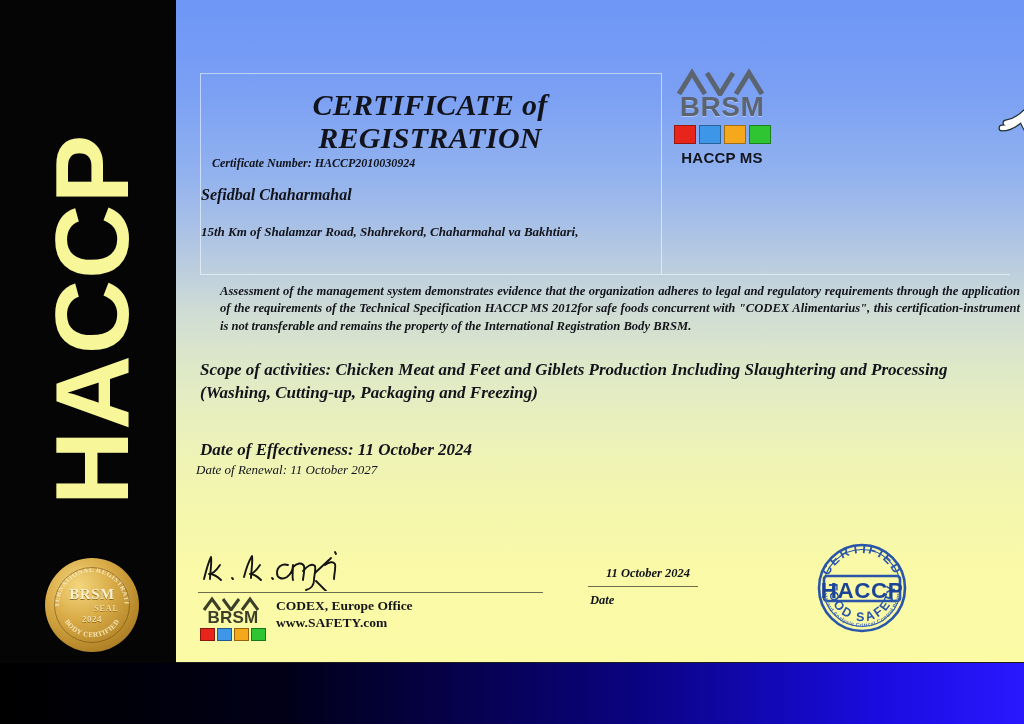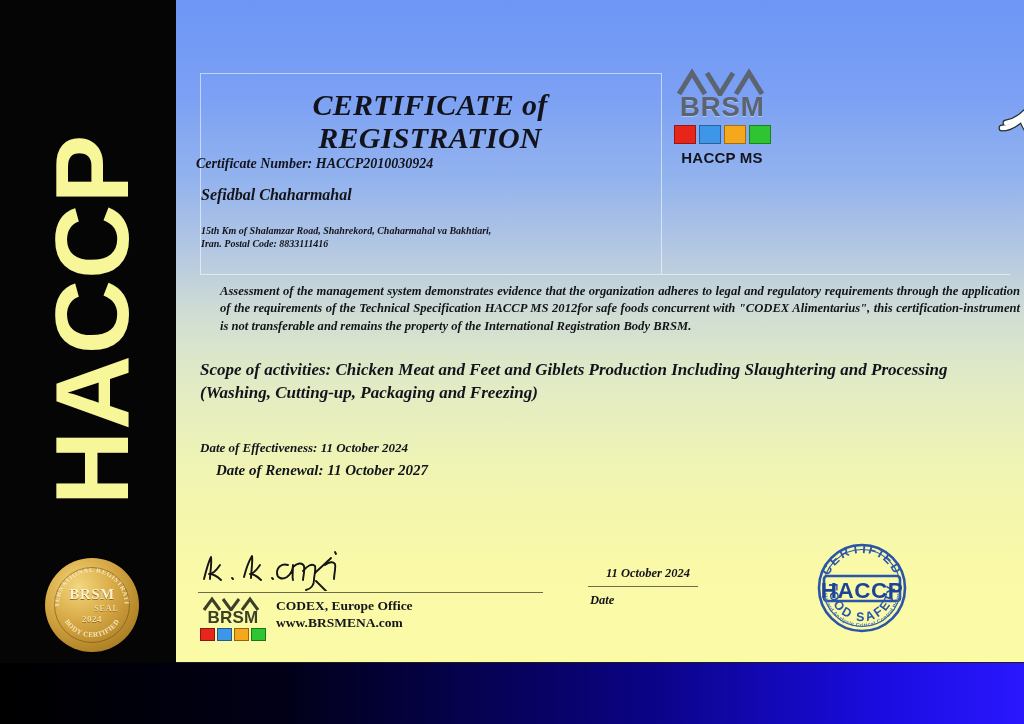--- a/index.html
+++ b/index.html
@@ -103,33 +103,33 @@
   .title{
     position:absolute;left:24px;top:88px;width:460px;
     font-family:"Liberation Serif",serif;
     font-style:italic;font-weight:bold;
     font-size:30px;line-height:1.1;color:#12131b;
     letter-spacing:.3px;
     text-align:center;
   }
 
   .cert-number{
-    position:absolute;left:20px;top:156px;
-    font-family:"Liberation Serif",serif;
-    font-style:italic;font-weight:bold;font-size:14px;color:#12131b;
+    position:absolute;left:36px;top:156px;
+    font-family:"Liberation Serif",serif;
+    font-style:italic;font-weight:bold;font-size:12px;color:#12131b;
   }
   .org-name{
     position:absolute;left:25px;top:186px;
     font-family:"Liberation Serif",serif;
     font-style:italic;font-weight:bold;font-size:16px;color:#12131b;text-align:right;
   }
   .address{
     position:absolute;left:25px;top:224px;width:450px;
     font-family:"Liberation Serif",serif;
-    font-style:italic;font-weight:bold;font-size:10px;line-height:1.3;color:#12131b;
+    font-style:italic;font-weight:bold;font-size:13px;line-height:1.3;color:#12131b;
   }
 
   
   .brsm-logo{
     position:absolute;left:494px;top:68px;width:104px;
     text-align:center;
   }
   .brsm-mark{width:92px;height:28px;display:block;margin:0 auto;}
   .brsm-word{
     font-family:"Liberation Sans",sans-serif;font-weight:bold;
@@ -160,26 +160,26 @@
   .scope{
     position:absolute;left:24px;top:359px;width:800px;
     font-family:"Liberation Serif",serif;
     font-style:italic;font-weight:bold;font-size:17px;line-height:1.35;
     color:#12131b;
   }
 
   .date-eff{
     position:absolute;left:24px;top:440px;
     font-family:"Liberation Serif",serif;
-    font-style:italic;font-weight:bold;font-size:13px;color:#12131b;
+    font-style:italic;font-weight:bold;font-size:17px;color:#12131b;
   }
   .date-ren{
-    position:absolute;left:40px;top:462px;
-    font-family:"Liberation Serif",serif;
-    font-style:italic;font-weight:bold;font-size:15px;color:#12131b;
+    position:absolute;left:20px;top:462px;
+    font-family:"Liberation Serif",serif;
+    font-style:italic;font-weight:normal;font-size:13px;color:#12131b;
   }
   .validation-note{
     position:absolute;left:24px;top:501px;
     font-family:"Liberation Serif",serif;
     font-style:italic;font-size:10px;color:#2a2a2a;
   }
 
   
   .signature{
     position:absolute;left:22px;top:549px;width:360px;height:42px;
@@ -246,21 +246,20 @@
 
     <div class="cert-number">
       <span>Certificate Number:</span>
       <span>HACCP2010030924</span>
     </div>
 
     <div class="org-name">Sefidbal Chaharmahal</div>
 
     <div class="address">
       <div>15th Km of Shalamzar Road, Shahrekord, Chaharmahal va Bakhtiari,</div>
-      <div>Iran. Postal Code: 8833111416</div>
     </div>
 
     <div class="brsm-logo">
       <svg class="brsm-mark" viewBox="0 0 92 28">
         <g fill="none" stroke="#5c6470" stroke-width="5" stroke-linejoin="miter">
           <path d="M3 26 L16 5 L29 26"></path>
           <path d="M31 5 L44 26 L57 5"></path>
           <path d="M60 26 L73 5 L86 26"></path>
         </g>
       </svg>
@@ -340,21 +339,21 @@
       <div class="sig-brsm-word">BRSM</div>
       <div class="sig-brsm-squares">
         <span style="background:#e8251b"></span>
         <span style="background:#3d96e8"></span>
         <span style="background:#f5a81c"></span>
         <span style="background:#2ec432"></span>
       </div>
     </div>
 
     <div class="sig-office">CODEX, Europe Office</div>
-    <div class="sig-web">www.BRSMENA.com</div>
+    <div class="sig-web">www.SAFETY.com</div>
 
     <div class="right-date">11 October 2024</div>
     <div class="right-date-line"></div>
     <div class="right-date-label">Date</div>
 
     <div class="haccp-seal">
       <svg viewBox="0 0 96 96">
         <defs>
           <path id="arcTop" d="M 13 48 A 35 35 0 0 1 83 48"></path>
           <path id="arcBot" d="M 15 48 A 33 33 0 0 0 81 48"></path>

